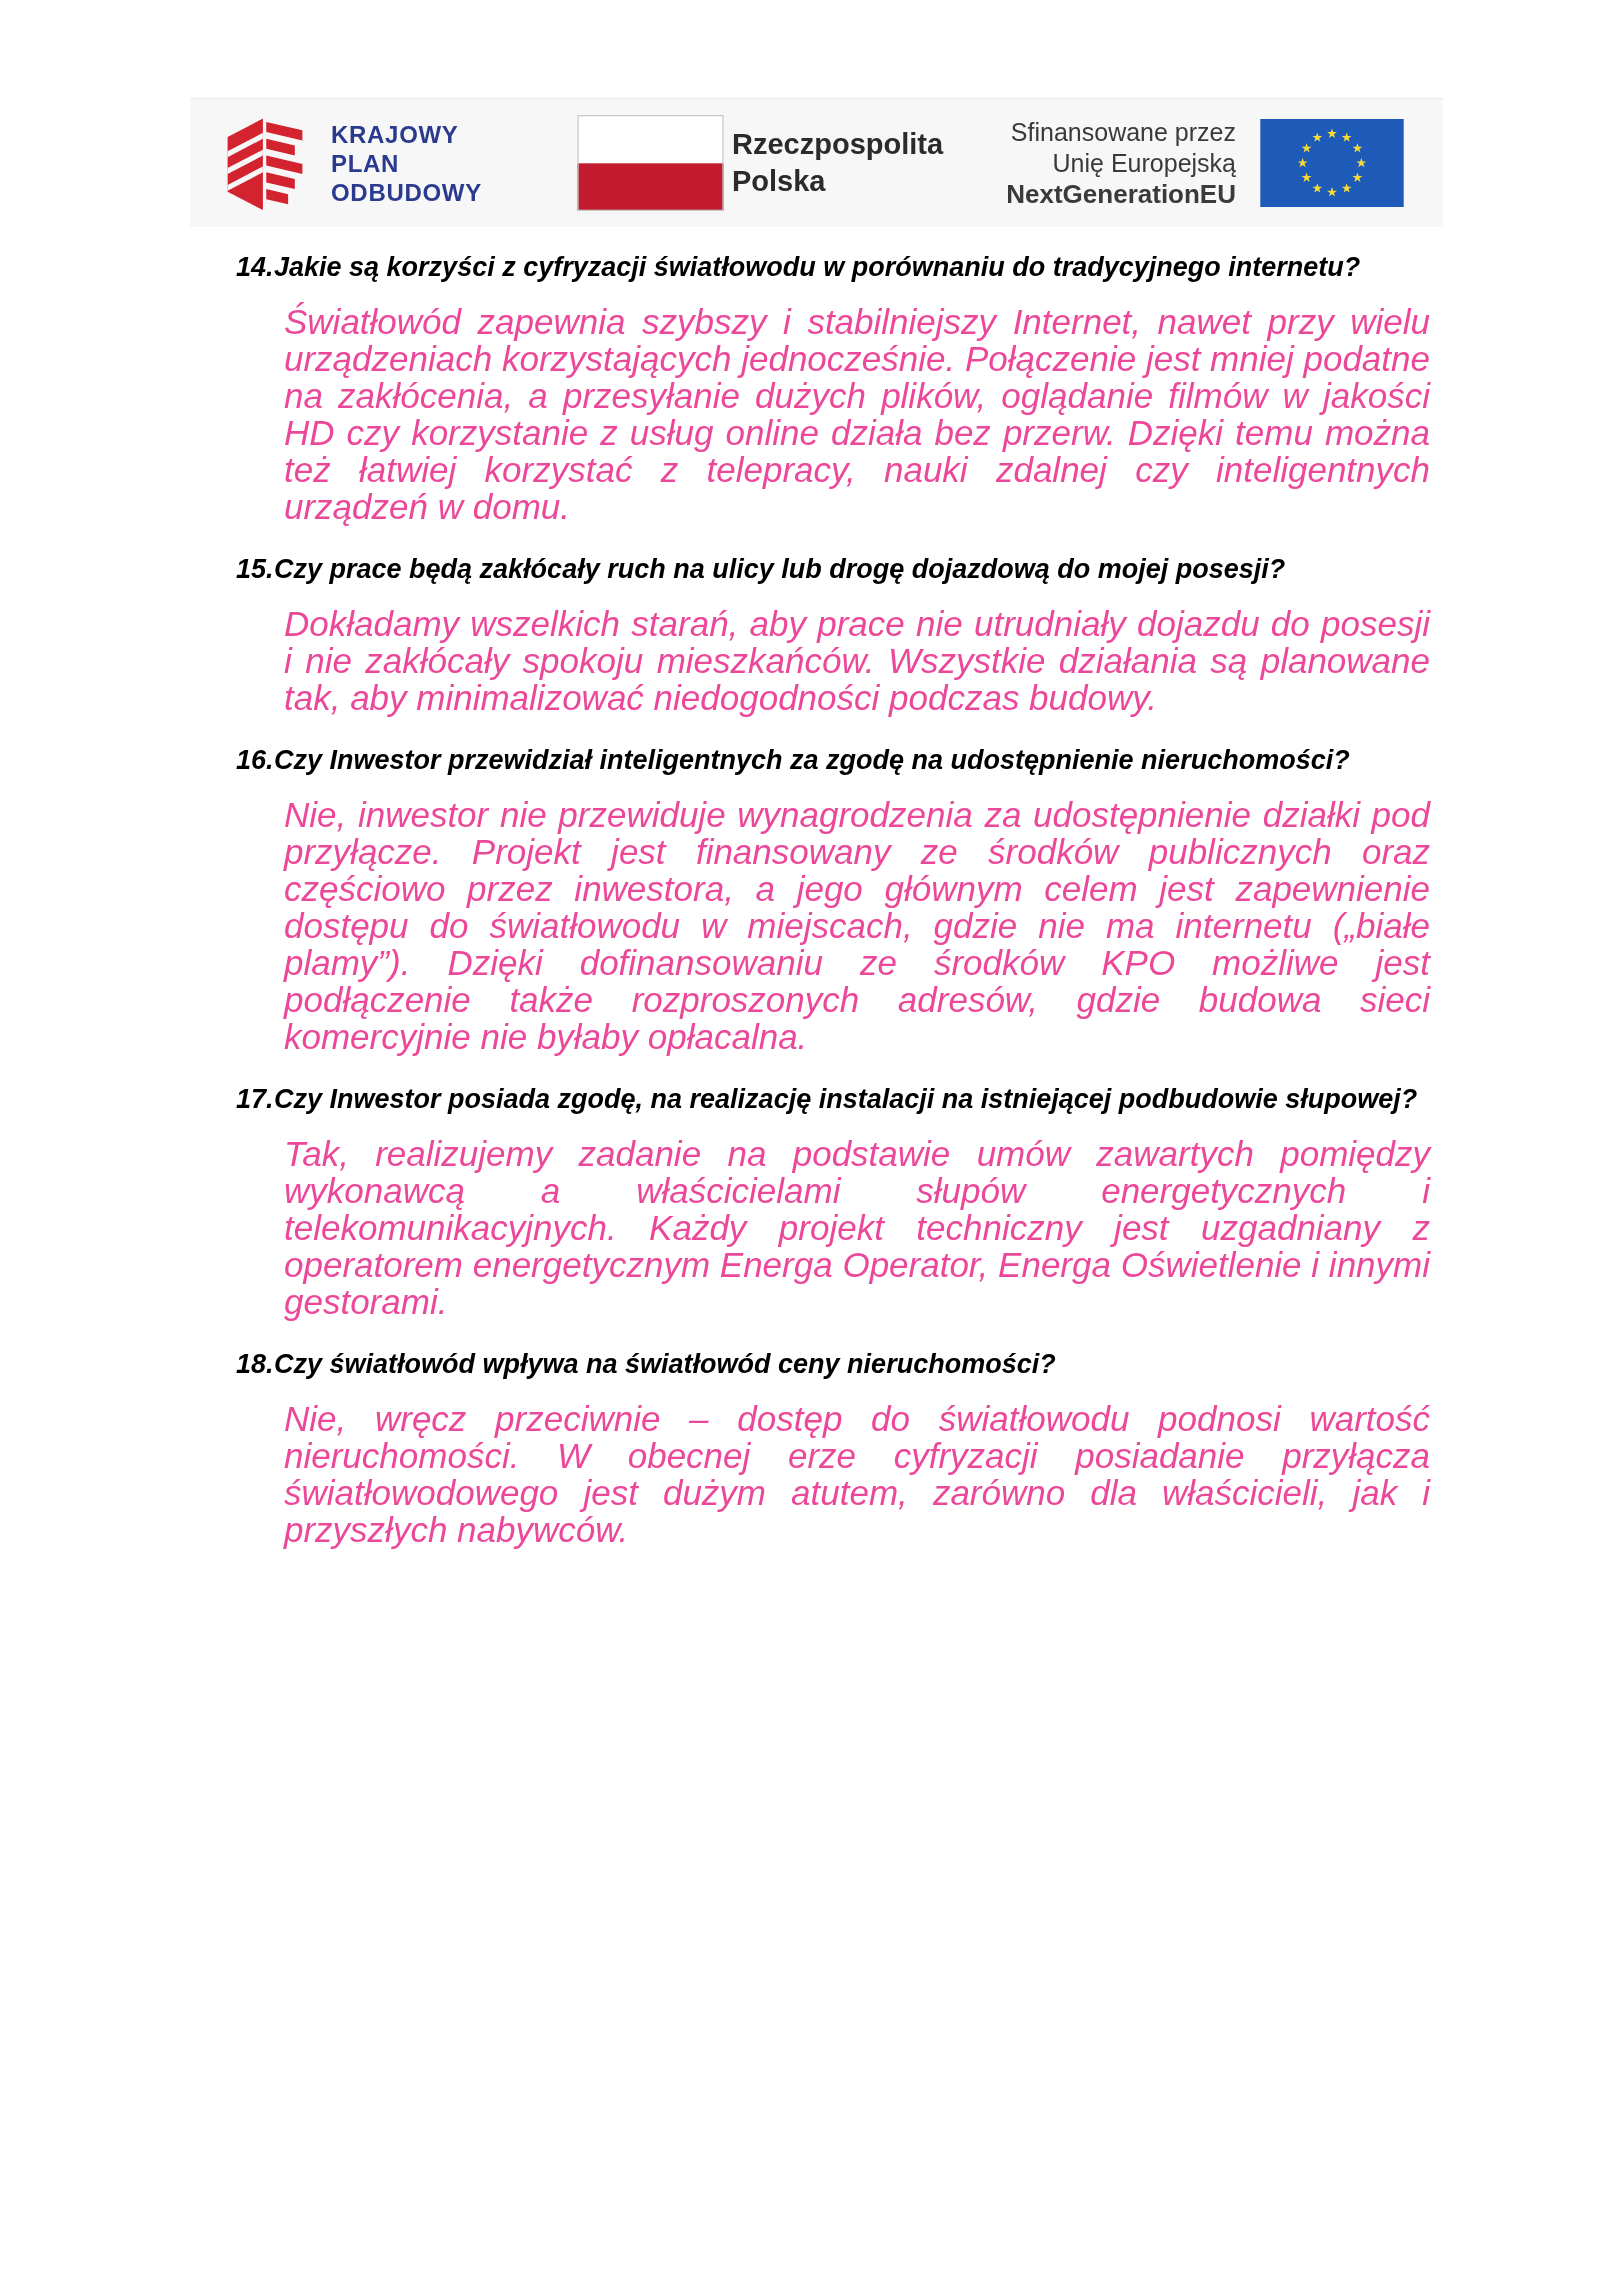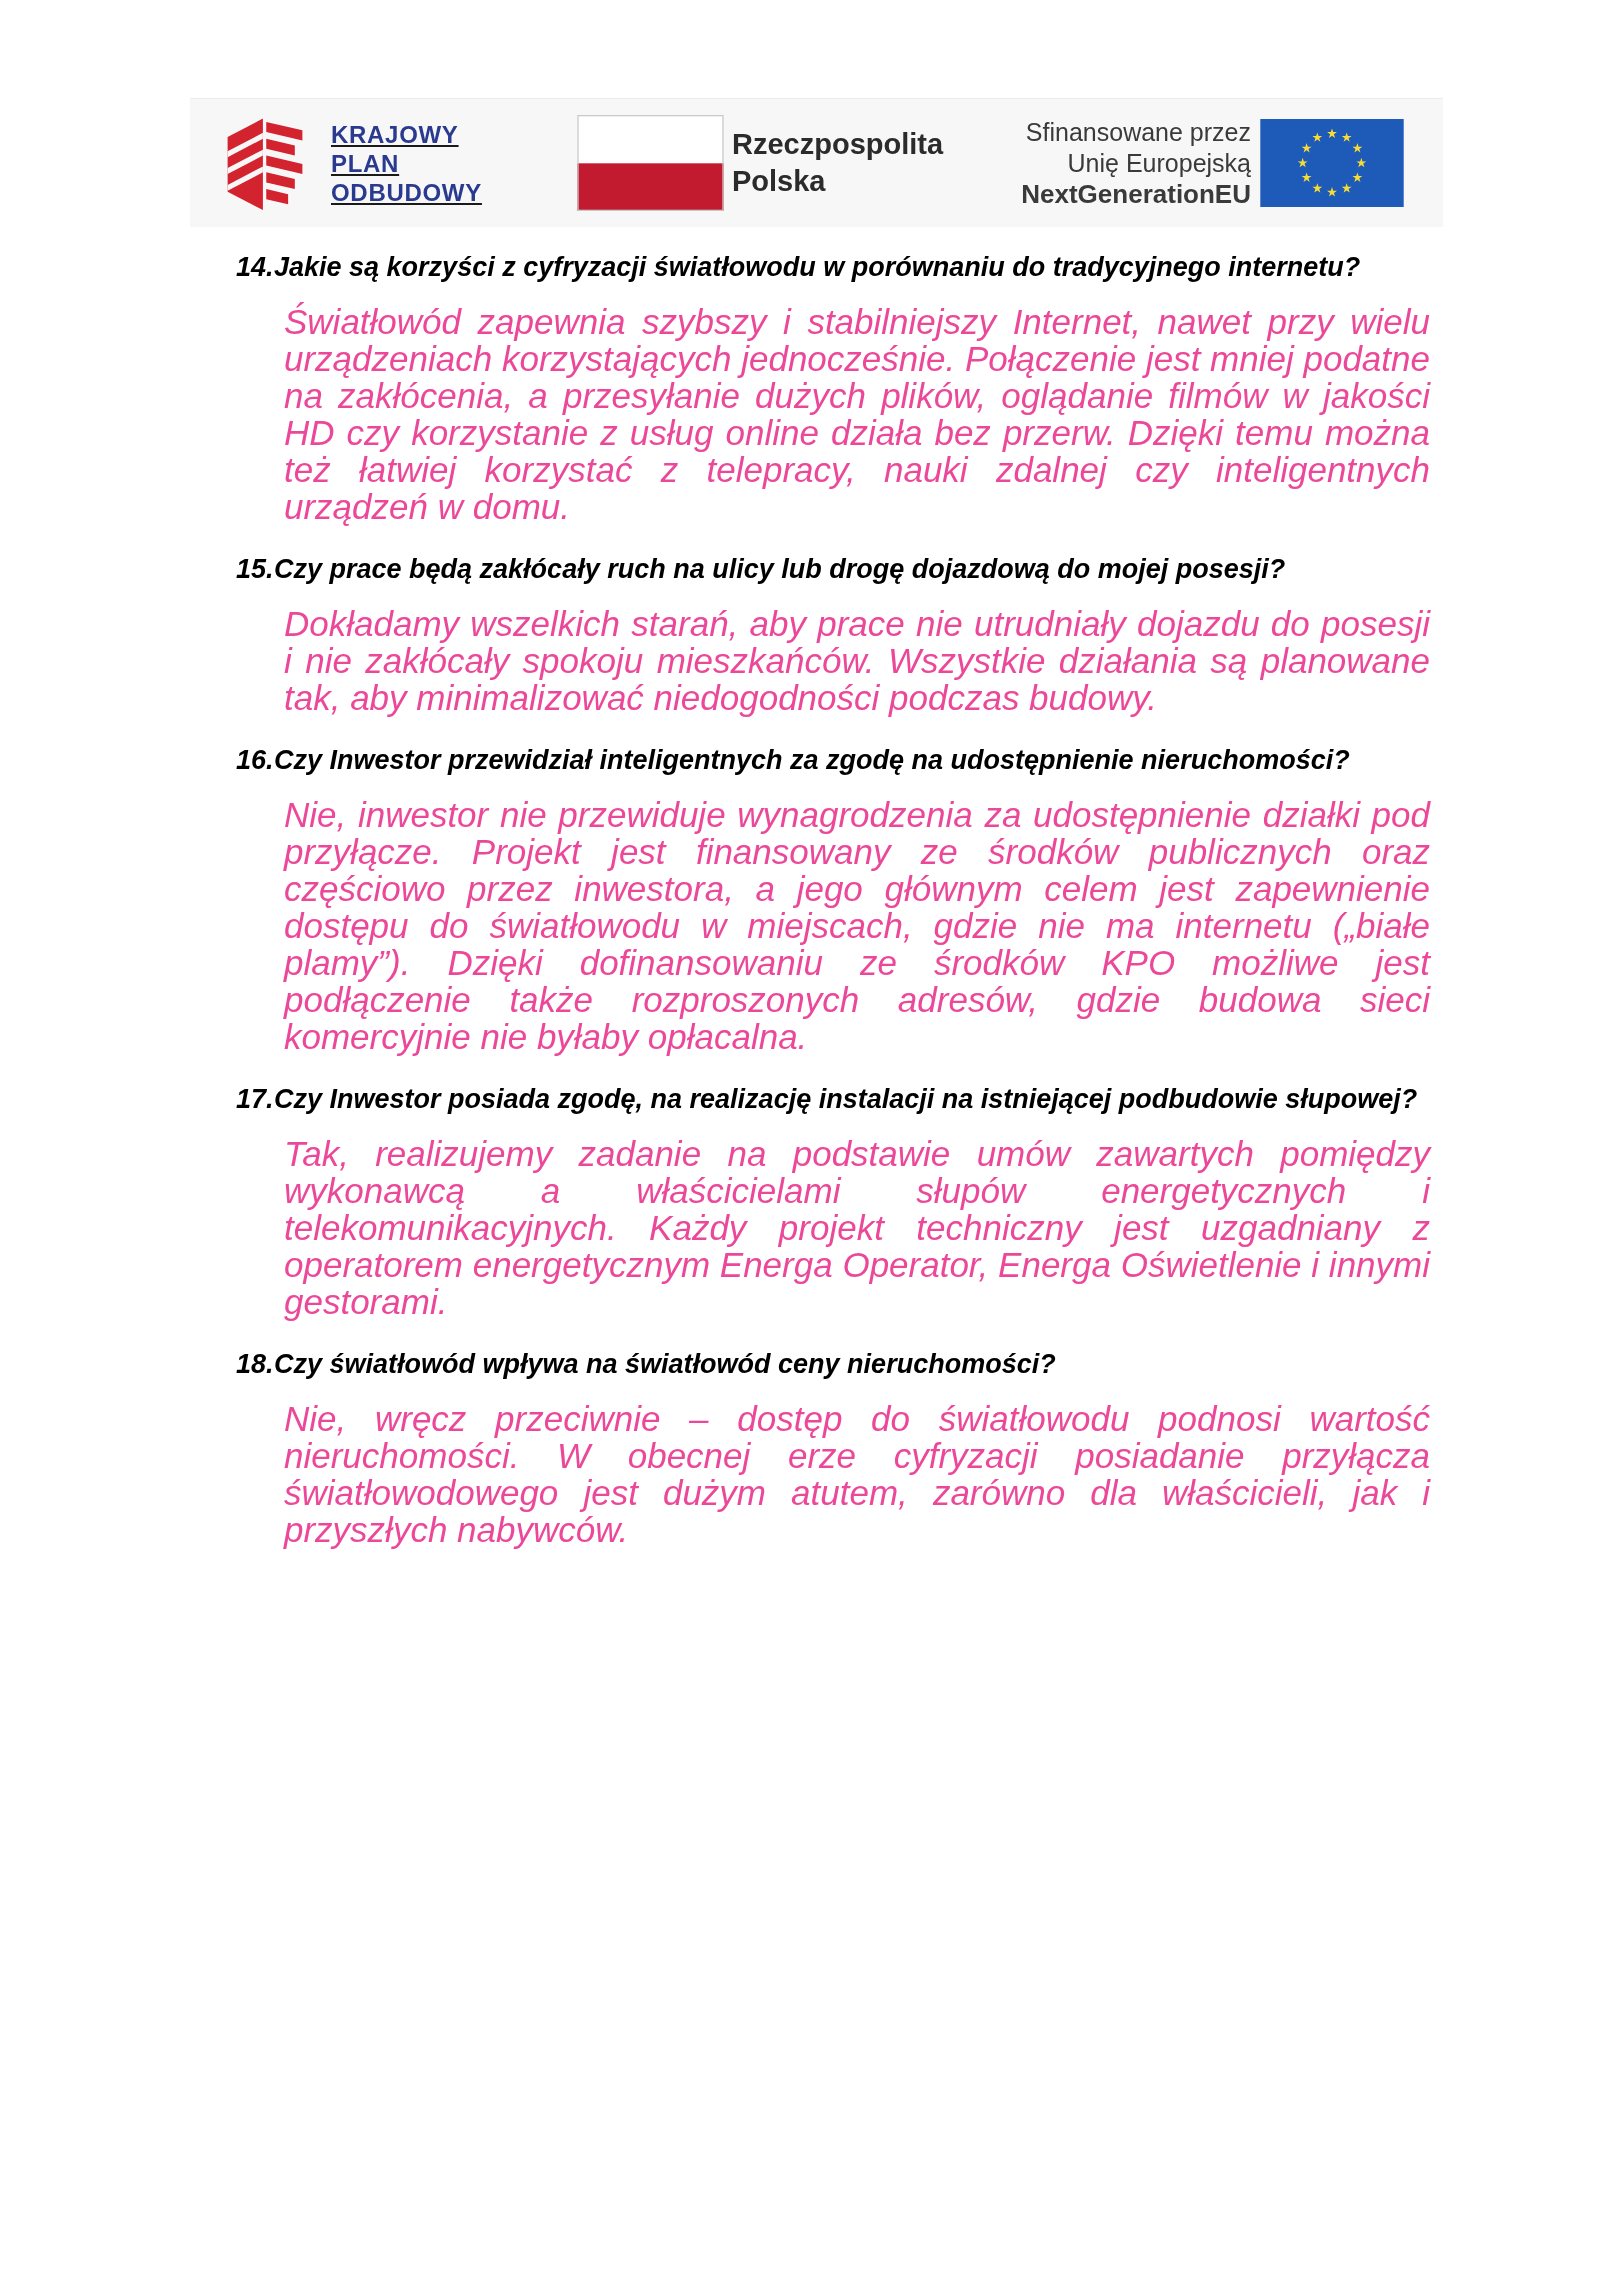--- a/index.html
+++ b/index.html
@@ -15,23 +15,23 @@
 
   
   .logo-band {
     position: absolute;
     left: 190px; top: 98px;
     width: 1253px; height: 128px;
     background: #f7f7f7;
     border-top: 0.7px solid #ececec;
   }
   .logo-group { position: absolute; top: 0; height: 100%; display: flex; align-items: center; }
-  .kpo-group   { left: 26px; gap: 17px; text-decoration: underline; }
+  .kpo-group   { left: 26px; gap: 17px; }
   .pl-group    { left: 387px; gap: 8px; }
-  .eu-group    { right: 39px; gap: 9px; }
+  .eu-group    { right: 39px; gap: 24px; }
 
   .kpo-text { font-weight: bold; font-size: 24px; line-height: 29px; letter-spacing: 0.7px; }
   .pl-text  { font-weight: bold; font-size: 29px; line-height: 37px; }
   .eu-text  { font-size: 25px; line-height: 31px; text-align: right; }
   .eu-text .eu-bold { font-weight: bold; font-size: 26px; margin-left: 40px; }
 
   .flag-svg { display: block; }
 
   
   .faq {

